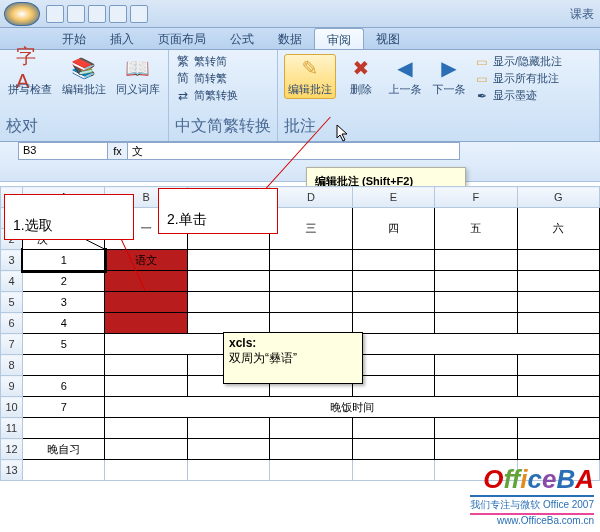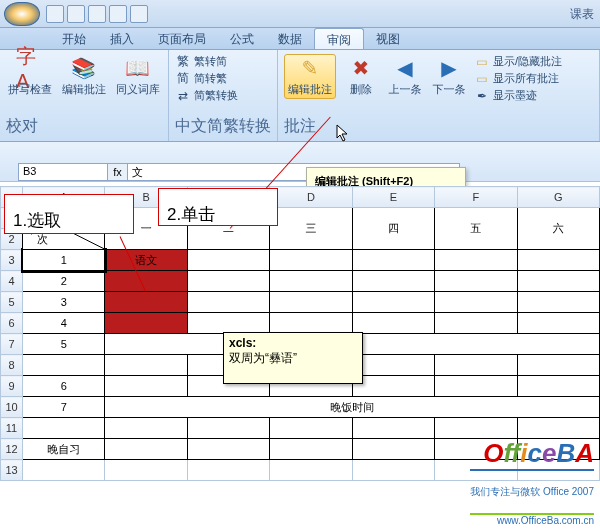--- a/index.html
+++ b/index.html
@@ -16,45 +16,45 @@
 .group{border-right:1px solid #a8c2e0;padding:4px 6px 2px;display:flex;flex-direction:column;justify-content:space-between}
 .group-body{display:flex;gap:6px;align-items:flex-start;flex:1}
 .group-label{text-align:left;color:#4a6a94;font-size:16px;padding:2px 0}
 .bigbtn{display:flex;flex-direction:column;align-items:center;gap:2px;padding:2px;cursor:pointer;min-width:38px}
 .bigbtn.hilite{background:linear-gradient(#fff3c9,#ffd766);border:1px solid #d8a93a;border-radius:3px;padding:1px 3px}
 .icn{width:28px;height:24px;display:flex;align-items:center;justify-content:center;font-size:20px}
 .btn-text{font-size:11px;color:#2b4b72;white-space:nowrap}
 .smallrows{display:flex;flex-direction:column;gap:2px}
 .smallrow{display:flex;align-items:center;gap:3px;font-size:11px;color:#2b4b72;cursor:pointer}
 .sicn{width:16px;height:14px;display:inline-flex;align-items:center;justify-content:center;font-size:12px}
-.sheetbar{height:40px;background:linear-gradient(#e8f2fd,#d5e5f7);display:flex;align-items:flex-end;border-bottom:1px solid #a8c2e0}
+.sheetbar{height:40px;background:linear-gradient(#e8f2fd,#d5e5f7);display:flex;align-items:flex-start;border-bottom:1px solid #a8c2e0}
 .namebox{width:90px;height:18px;margin-left:18px;background:#fff;border:1px solid #8ba8cc;padding:1px 4px;font-size:11px}
 .fxbtn{width:20px;height:18px;border:1px solid #8ba8cc;border-left:none;background:#e8f0fa;display:flex;align-items:center;justify-content:center;font-size:11px}
 .fxbar{flex:1;height:18px;background:#fff;border:1px solid #8ba8cc;border-left:none;padding:1px 4px;font-size:11px;margin-right:140px}
 .tooltip{position:absolute;left:306px;top:167px;width:160px;background:#ffffe1;border:1px solid #b0b0a0;padding:6px 8px;font-size:11px;box-shadow:2px 2px 4px rgba(0,0,0,0.2)}
 .tooltip .tt-title{font-weight:bold;}
 .tooltip .tt-body{color:#555}
 .grid-area{position:absolute;left:0;top:186px;width:600px}
 table{border-collapse:collapse;width:100%}
 th,td{border:1px solid #b4c8de;height:21px;font-size:11px;text-align:center;background:#fff}
 th{background:linear-gradient(#f4f8fd,#dfeaf7);color:#333;font-weight:normal}
 th.rowhdr{width:22px}
 th.colhdr{min-width:68px}
 .thick td.d{border:1.5px solid #000}
 .sel-cell{background:#fff;outline:2px solid #000}
 .gray{background:#b91c1c}
-.annotation{position:absolute;border:1.5px solid #d40000;background:#fff;padding:14px 8px;font-size:17px;z-index:5}
+.annotation{position:absolute;border:1.5px solid #d40000;background:#fff;padding:22px 8px;font-size:14px;z-index:5}
 .comment-box{position:absolute;left:223px;top:332px;width:140px;height:52px;background:#ffffe1;border:1px solid #000;padding:3px 5px;font-size:12px;box-shadow:2px 2px 3px rgba(0,0,0,0.3);z-index:6}
 .comment-box .cm-author{font-weight:bold}
 .pointer-line{position:absolute;border-top:1px solid #d40000;z-index:4;transform-origin:left center}
 .logo{position:absolute;right:6px;bottom:6px;text-align:right;font-size:10px}
 .logo .big{font-size:26px;font-weight:bold;font-style:italic}
 .logo .big .o1{color:#d40000}.logo .big .f1{color:#64a33a}.logo .big .f2{color:#64a33a}.logo .big .i1{color:#e28c1e}.logo .big .c1{color:#2a6fb5}.logo .big .e1{color:#8a4aa8}
 .logo .big .b1{color:#2a6fb5}.logo .big .a1{color:#d40000}
-.logo .tag{color:#2a6fb5;border-top:2px solid #2a6fb5;border-bottom:2px solid #84cc16;display:inline-block;padding:14px 0}
+.logo .tag{color:#2a6fb5;border-top:2px solid #2a6fb5;border-bottom:2px solid #ec4899;display:inline-block;padding:1px 0}
 .logo .url{color:#2a6fb5}
 .cursor{position:absolute;left:336px;top:124px;width:14px;height:18px;z-index:10}
 </style>
 </head>
 <body>
 
 <div class="titlebar">
   <div class="office-btn"></div>
   <div class="qat">
     <div class="qicn"></div>

